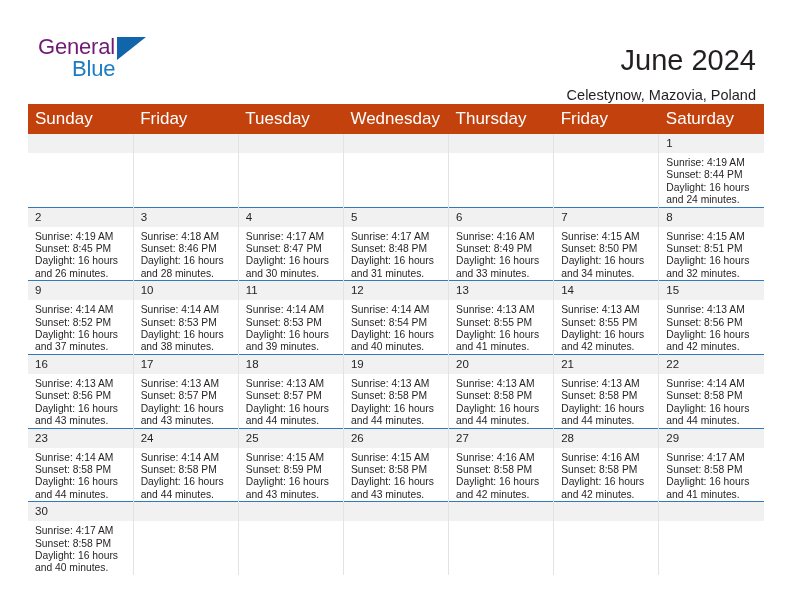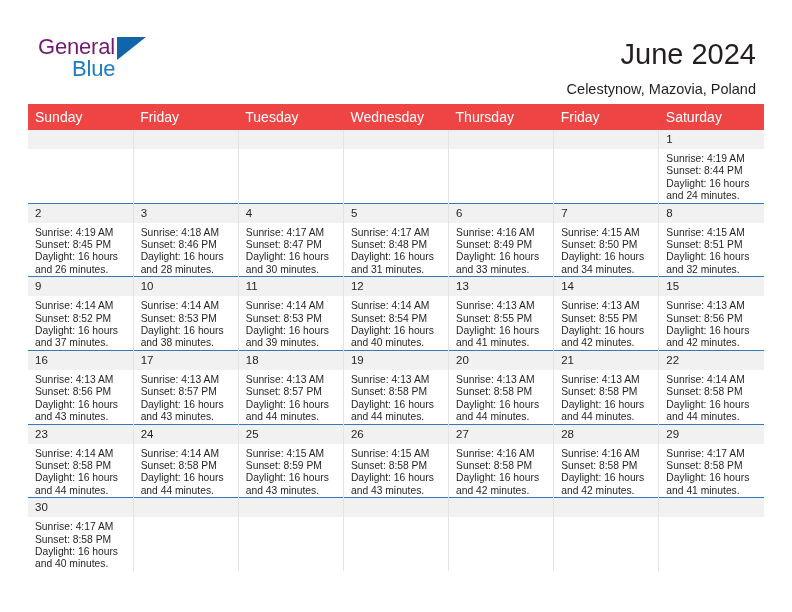--- a/index.html
+++ b/index.html
@@ -63,21 +63,21 @@
     top: 3px;
     width: 0;
     height: 0;
     border-left: 29px solid #1166ab;
     border-bottom: 23px solid transparent;
   }
 
   .title-block {
     position: absolute;
     right: 8px;
-    top: 10px;
+    top: 16px;
     text-align: right;
   }
   .cal-title {
     font-size: 29px;
     font-weight: normal;
     color: #231f20;
     line-height: 36px;
     white-space: nowrap;
   }
   .cal-subtitle {
@@ -92,23 +92,23 @@
   .calendar {
     position: absolute;
     left: 28px;
     top: 104px;
     width: 736px;
     border-collapse: collapse;
     table-layout: fixed;
   }
 
   .calendar th {
-    background: #ef4444;
+    background: #c2410c;
     color: #ffffff;
-    font-size: 14px;
+    font-size: 17px;
     font-weight: normal;
     text-align: left;
     padding: 5px 0 5px 7px;
     height: 12px;
     border: none;
   }
 
   .calendar td {
     vertical-align: top;
     padding: 0;

